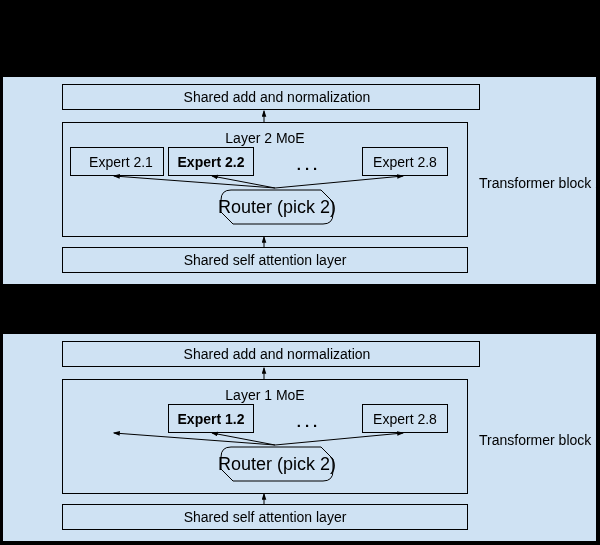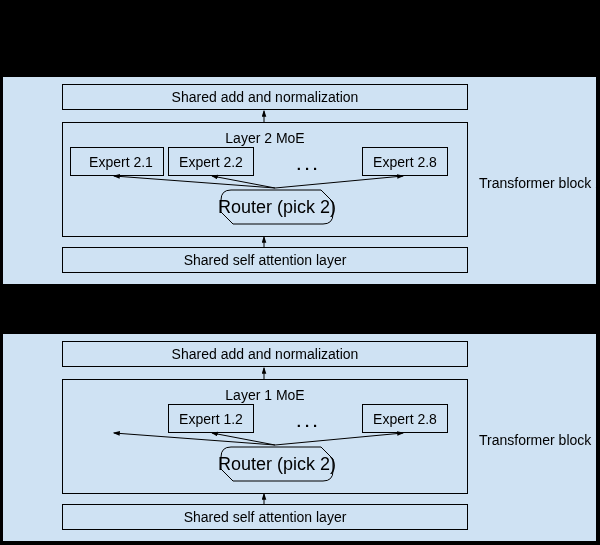--- a/index.html
+++ b/index.html
@@ -39,27 +39,27 @@
     position: absolute;
     border: 1px solid #000000;
     background: transparent;
     display: flex;
     align-items: center;
     justify-content: center;
     font-size: 14px;
     line-height: 1;
     white-space: nowrap;
   }
-  .add-norm   { left: 59px;  top: 7px;   width: 404px; height: 24px; }
+  .add-norm   { left: 59px;  top: 7px;   width: 404px; height: 24px; padding-left: 12px; }
   .moe        { left: 59px;  top: 45px;  width: 404px; height: 113px;
                 align-items: flex-start; justify-content: center; }
   .moe-title  { padding-top: 8px; font-size: 14px; }
   .expert     { top: 70px; width: 84px; height: 27px; }
   .expert.e1  { left: 67px; padding-left: 8px;  }
-  .expert.e2  { left: 165px; }
+  .expert.e2  { left: 165px; font-weight: bold; }
   .expert.e8  { left: 359px; }
   .dots       { position: absolute; left: 284px; top: 79px; width: 44px;
                 text-align: center; font-size: 15px; font-weight: bold;
                 letter-spacing: 4px; }
   .router-label {
     position: absolute;
     left: 218px; top: 113px; width: 112px; height: 34px;
     display: flex; align-items: center; justify-content: center;
     font-size: 18px; white-space: nowrap;
   }

